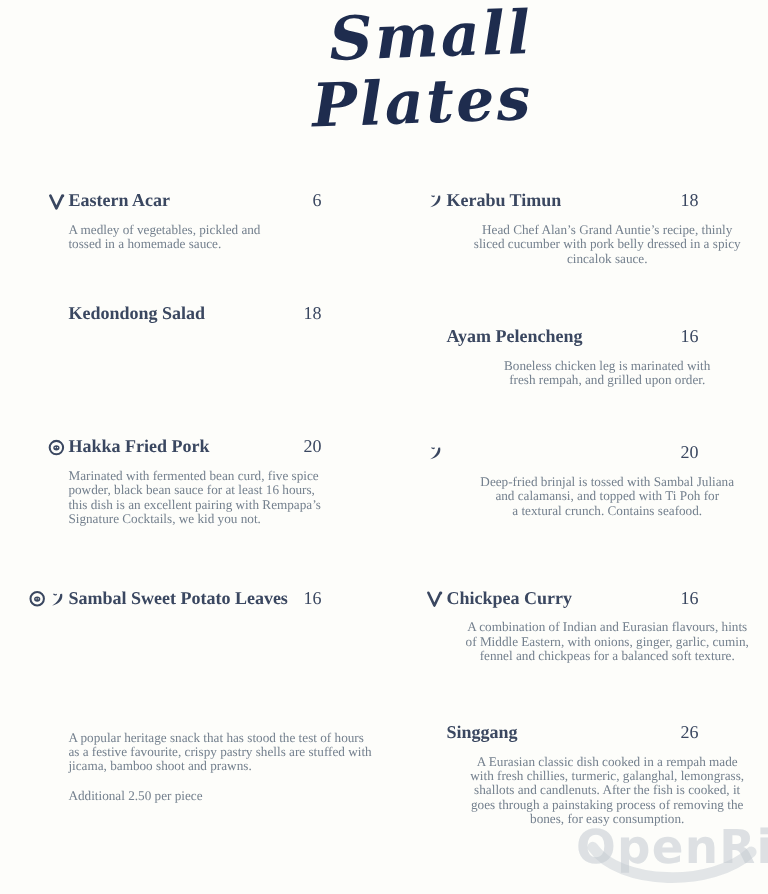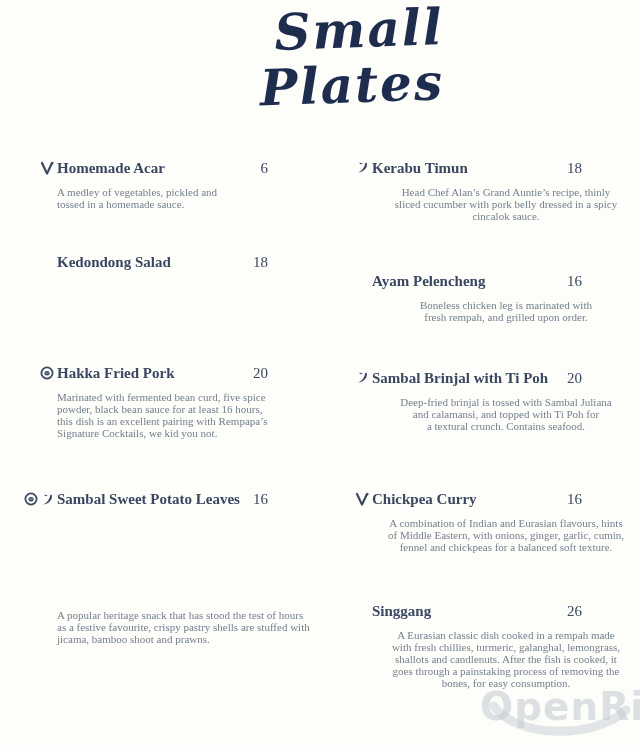--- a/index.html
+++ b/index.html
@@ -123,21 +123,21 @@
 
     <div class="item" style="top:158px">
       <div class="head">
         <span class="icons">
           <span>
               <svg width="14" height="14" viewBox="0 0 14 14">
                 <use href="#icon-veg"></use>
               </svg>
             </span>
         </span>
-        <span class="name">Homemade Acar</span>
+        <span class="name">Eastern Acar</span>
         <span class="price">6</span>
       </div>
       <p class="desc">A medley of vegetables, pickled and
 tossed in a homemade sauce.</p>
     </div>
 
     <div class="item" style="top:252px">
       <div class="head">
         <span class="name">Kedondong Salad</span>
         <span class="price">18</span>
@@ -178,20 +178,21 @@
         </span>
         <span class="name">Sambal Sweet Potato Leaves</span>
         <span class="price">16</span>
       </div>
     </div>
 
     <div class="item" style="top:601px">
       <p class="desc">A popular heritage snack that has stood the test of hours
 as a festive favourite, crispy pastry shells are stuffed with
 jicama, bamboo shoot and prawns.</p>
+      <p class="extra">Additional 2.50 per piece</p>
     </div>
 
   </div>
 
   <div class="col-right">
 
     <div class="item" style="top:158px">
       <div class="head">
         <span class="icons">
           <span>
@@ -219,21 +220,20 @@
 
     <div class="item" style="top:368px">
       <div class="head">
         <span class="icons">
           <span>
               <svg width="13" height="13" viewBox="0 0 14 14">
                 <use href="#icon-chilli"></use>
               </svg>
             </span>
         </span>
-        <span class="name">Sambal Brinjal with Ti Poh</span>
         <span class="price">20</span>
       </div>
       <p class="desc">Deep-fried brinjal is tossed with Sambal Juliana
 and calamansi, and topped with Ti Poh for
 a textural crunch. Contains seafood.</p>
     </div>
 
     <div class="item" style="top:489px">
       <div class="head">
         <span class="icons">

